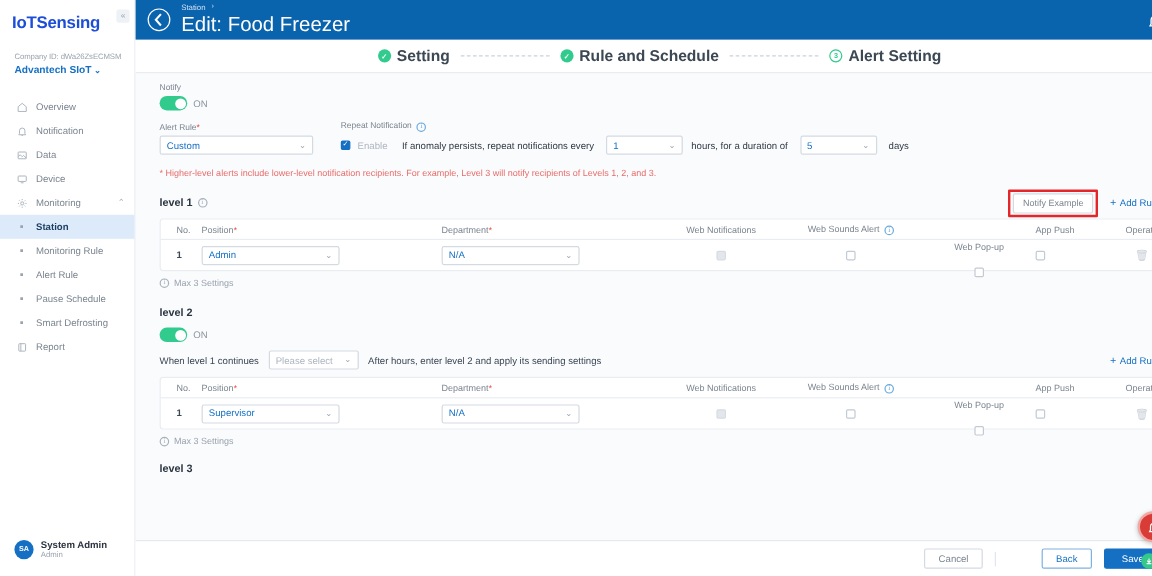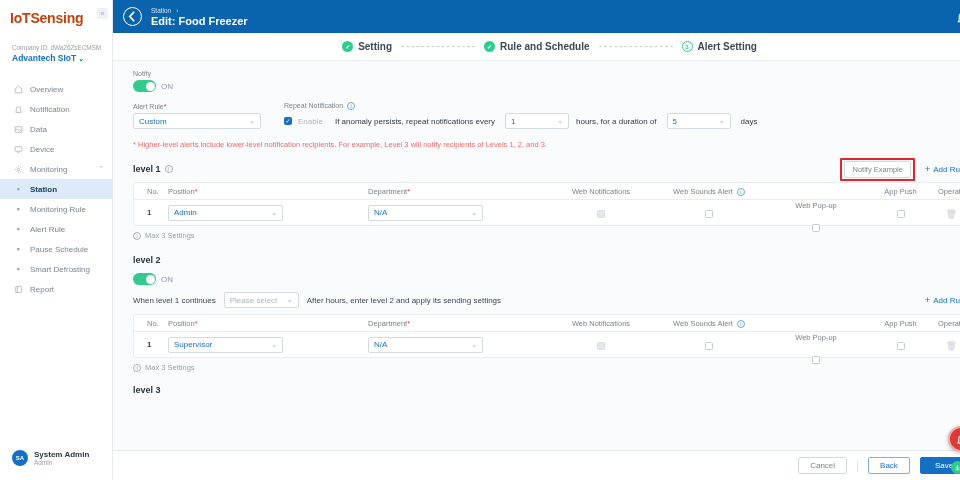--- a/index.html
+++ b/index.html
@@ -16,21 +16,21 @@
   
   .sidebar {
     width: 113px; height: 480px;
     background: #ffffff;
     border-right: 1px solid #e6e9ee;
     display: flex; flex-direction: column;
     position: relative; flex: 0 0 113px;
   }
   .brand {
     padding: 10px 0 6px 10px;
-    font-size: 14px; font-weight: bold; color: #c2410c; letter-spacing: -.2px;
+    font-size: 14px; font-weight: bold; color: #1d4ed8; letter-spacing: -.2px;
   }
   .collapse-btn {
     position: absolute; top: 8px; right: 4px;
     width: 11px; height: 11px; border-radius: 2px;
     background: #eef1f5; color: #9aa3ae;
     font-size: 7px; line-height: 11px; text-align: center;
   }
   .company {
     padding: 12px 0 0 12px;
   }
@@ -87,39 +87,39 @@
   }
   .back-circle {
     width: 19px; height: 19px; border-radius: 50%;
     border: 1px solid #ffffff; color: #fff;
     display: flex; align-items: center; justify-content: center;
     font-size: 9px; margin-right: 9px; flex: 0 0 19px;
   }
   .crumb-wrap { display: flex; flex-direction: column; justify-content: center; }
   .crumb { font-size: 6.5px; color: #cfe1f3; display: flex; align-items: center; gap: 5px; }
   .crumb .sep { font-size: 6px; }
-  .page-title { font-size: 11px; font-weight: bold; color: #ffffff; margin-top: 1px; }
+  .page-title { font-size: 17px; font-weight: normal; color: #ffffff; margin-top: 1px; }
   .bell-wrap { margin-left: auto; position: relative; width: 22px; height: 22px; }
   .bell-wrap svg { width: 13px; height: 13px; color: #fff; position: absolute; left: 2px; top: 5px; }
 
   
   .stepper {
     height: 28px; background: #ffffff;
     display: flex; align-items: center; justify-content: center;
     border-bottom: 1px solid #e9edf2; flex: 0 0 28px;
   }
   .step { display: flex; align-items: center; gap: 5px; }
   .step-circle {
     width: 11px; height: 11px; border-radius: 50%;
     display: flex; align-items: center; justify-content: center;
     font-size: 6px; font-weight: bold;
   }
   .step-circle.done { background: #31cb8d; color: #fff; }
   .step-circle.current { border: 1.2px solid #31cb8d; color: #31cb8d; background: #fff; }
-  .step-label { font-size: 10px; color: #3c4854; font-weight: 600; }
+  .step-label { font-size: 13px; color: #3c4854; font-weight: 600; }
   .step-line {
     width: 74px; border-top: 1.2px dashed #c9d2dc; margin: 0 9px;
   }
 
   
   .content { flex: 1; overflow: hidden; position: relative; padding: 0 20px; }
 
   .field-label { font-size: 7px; color: #7b848f; margin-bottom: 3px; }
   .req { color: #e0322d; font-size: 7px; }
 
@@ -191,21 +191,21 @@
   .thead { height: 17px; border-bottom: 1px solid #e9edf2; }
   .trow { height: 25px; }
   .th { font-size: 7.5px; color: #7b848f; }
   .td { font-size: 8px; color: #3c4854; }
   .c-no    { width: 34px; padding-left: 13px; }
   .c-pos   { width: 200px; }
   .c-dep   { width: 185px; }
   .c-web   { width: 96px; text-align: center; }
   .c-snd   { width: 120px; text-align: center; }
   .c-pop   { width: 94px; text-align: center; margin-top: 28px; }
-  .c-app   { width: 75px; text-align: center; }
+  .c-app   { width: 75px; }
   .c-op    { flex: 1; text-align: center; }
   .cell-select { width: 115px; }
   .trash { color: #c7ced6; font-size: 9px; }
 
   .max-note {
     display: flex; align-items: center; gap: 4px;
     font-size: 7.5px; color: #9aa3ae; margin-top: 5px;
   }
 
   .sub-row {
@@ -228,21 +228,21 @@
     height: 30px; background: #fff; border-top: 1px solid #e6e9ee;
     display: flex; align-items: center; justify-content: flex-end;
     padding: 0 18px; gap: 10px; flex: 0 0 30px; position: relative;
   }
   .btn {
     height: 17px; border-radius: 2px; font-size: 8px;
     display: flex; align-items: center; justify-content: center;
     padding: 0 11px;
   }
   .btn-cancel { border: 1px solid #d3dae2; background: #fff; color: #7b848f; }
-  .btn-back   { border: 1px solid #7cb2e2; background: #fff; color: #1570c4; }
+  .btn-back   { border: 1px solid #7cb2e2; background: #fff; color: #1570c4; margin-left: 28px; }
   .btn-save   { background: #1570c4; color: #fff; border: 1px solid #1570c4; padding: 0 14px; }
   .divider { width: 1px; height: 12px; background: #e1e6ec; }
   .cursor-dl {
     position: absolute; right: 22px; bottom: 6px;
     width: 13px; height: 13px; border-radius: 50%;
     background: #34c98a; display: flex; align-items: center; justify-content: center;
     z-index: 6;
   }
   .cursor-dl svg { width: 7px; height: 7px; color: #fff; }
 </style>

